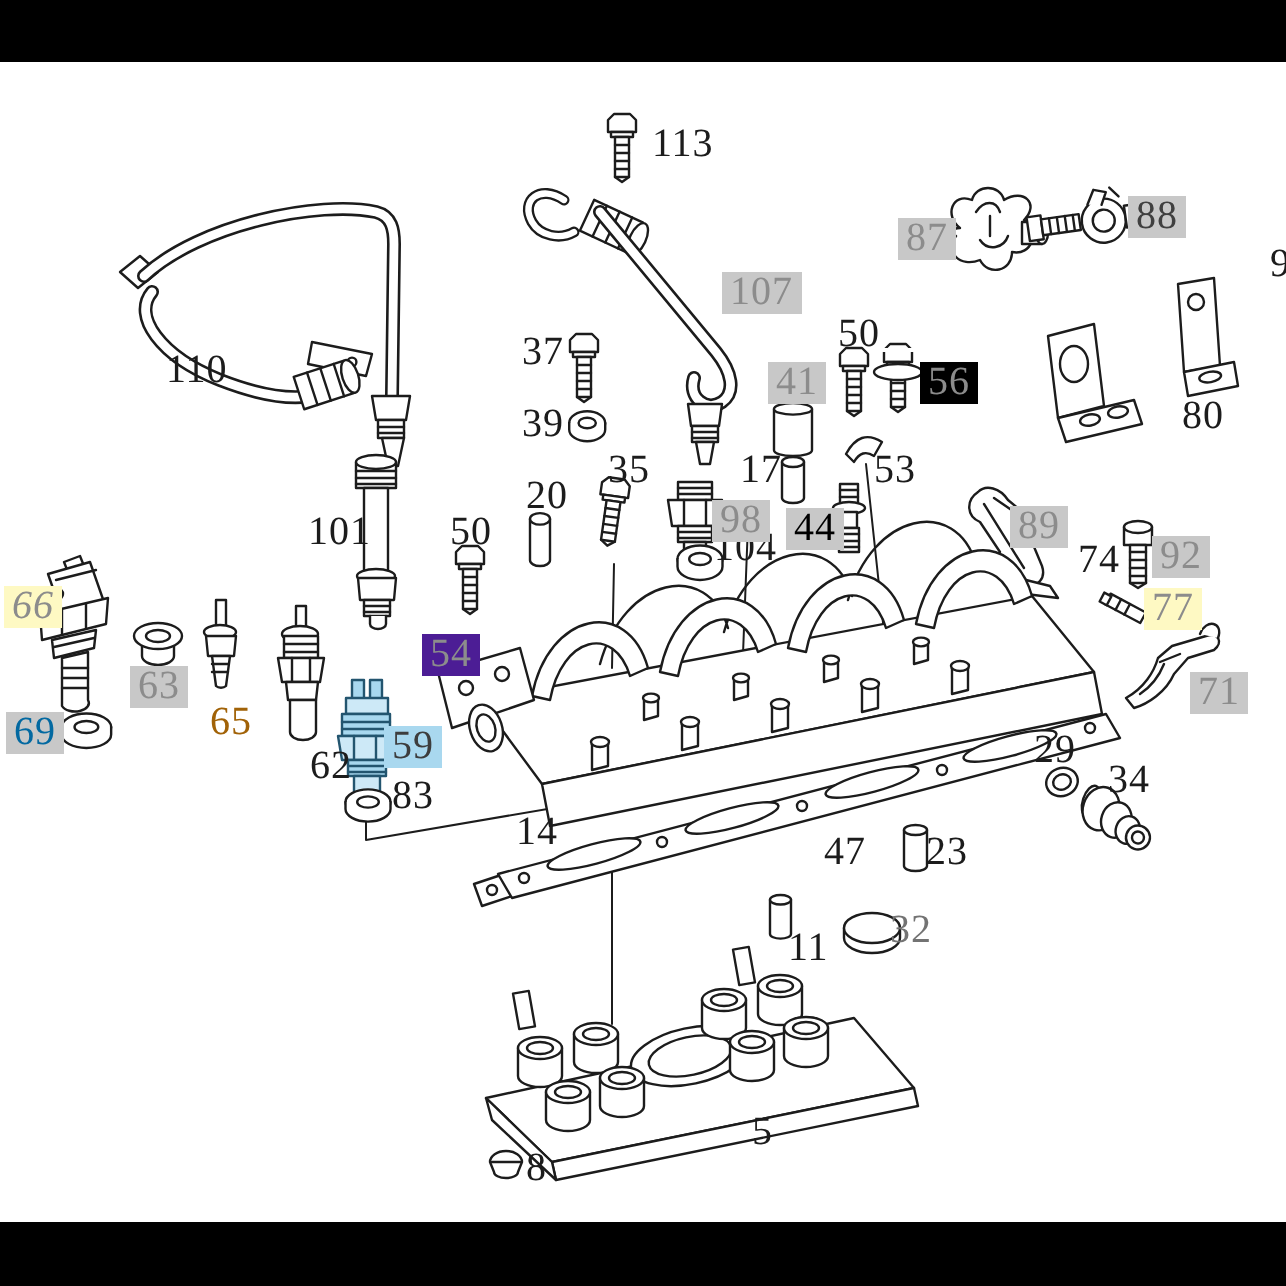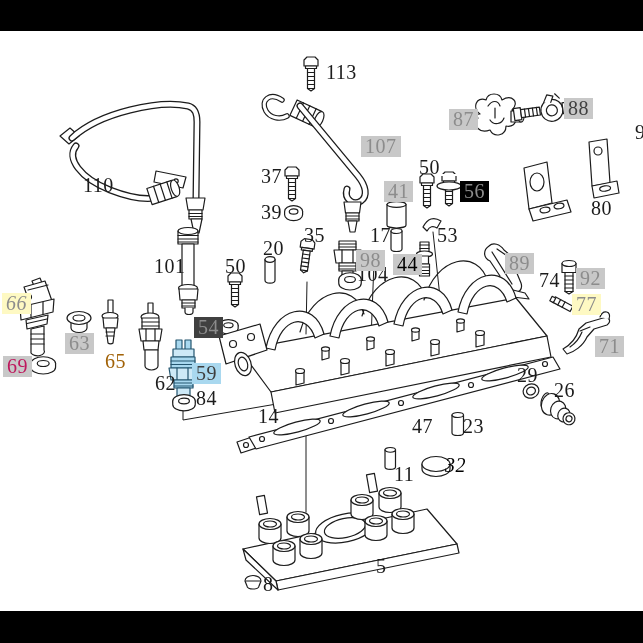--- a/index.html
+++ b/index.html
@@ -373,35 +373,35 @@
       <span class="part-label plain" style="left: 225px; top: 256px; color: rgb(28, 28, 28);">50</span>
       <span class="part-label plain" style="left: 304px; top: 225px; color: rgb(28, 28, 28);">35</span>
       <span class="part-label plain" style="left: 370px; top: 225px; color: rgb(28, 28, 28);">17</span>
       <span class="part-label plain" style="left: 419px; top: 157px; color: rgb(28, 28, 28);">50</span>
       <span class="part-label plain" style="left: 437px; top: 225px; color: rgb(28, 28, 28);">53</span>
       <span class="part-label plain" style="left: 357px; top: 264px; color: rgb(28, 28, 28);">104</span>
       <span class="part-label plain" style="left: 539px; top: 230px; color: rgb(28, 28, 28); margin-top: 40px;">74</span>
       <span class="part-label plain" style="left: 591px; top: 198px; color: rgb(28, 28, 28);">80</span>
       <span class="part-label plain" style="left: 105px; top: 351px; color: #a16207;">65</span>
       <span class="part-label plain" style="left: 139px; top: 373px; color: rgb(28, 28, 28); margin-left: 16px;">62</span>
-      <span class="part-label plain" style="left: 196px; top: 388px; color: rgb(28, 28, 28);">84</span>
+      <span class="part-label plain" style="left: 196px; top: 388px; color: rgb(28, 28, 28);">83</span>
       <span class="part-label plain" style="left: 258px; top: 406px; color: rgb(28, 28, 28);">14</span>
       <span class="part-label plain" style="left: 517px; top: 365px; color: rgb(28, 28, 28);">29</span>
-      <span class="part-label plain" style="left: 554px; top: 380px; color: rgb(28, 28, 28);">26</span>
+      <span class="part-label plain" style="left: 554px; top: 380px; color: rgb(28, 28, 28);">34</span>
       <span class="part-label plain" style="left: 412px; top: 416px; color: rgb(28, 28, 28);">47</span>
       <span class="part-label plain" style="left: 463px; top: 416px; color: rgb(28, 28, 28);">23</span>
       <span class="part-label plain" style="left: 394px; top: 448px; color: rgb(28, 28, 28); margin-top: 16px;">11</span>
-      <span class="part-label plain" style="left: 445px; top: 455px; color: #000000; font-style: italic;">32</span>
+      <span class="part-label plain" style="left: 445px; top: 455px; color: #737373;">32</span>
       <span class="part-label plain" style="left: 376px; top: 556px; color: rgb(28, 28, 28);">5</span>
       <span class="part-label plain" style="left: 263px; top: 574px; color: rgb(28, 28, 28);">8</span>
       <span class="part-label plain" style="left: 635px; top: 122px; color: rgb(28, 28, 28);">9</span>
       <span class="part-label gray" style="left: 2px; top: 293px; background: #fef9c3; color: rgb(140, 140, 140); font-style: italic;">66</span>
       <span class="part-label gray" style="left: 65px; top: 333px; background: rgb(200, 200, 200); color: rgb(140, 140, 140);">63</span>
-      <span class="part-label gray" style="left: 3px; top: 356px; background: rgb(200, 200, 200); color: #be185d;">69</span>
-      <span class="part-label gray" style="left: 194px; top: 317px; background: #404040; color: rgb(140, 140, 140); text-align: right;">54</span>
+      <span class="part-label gray" style="left: 3px; top: 356px; background: rgb(200, 200, 200); color: #0369a1;">69</span>
+      <span class="part-label gray" style="left: 211px; top: 317px; background: #4c1d95; color: rgb(140, 140, 140); text-align: right;">54</span>
       <span class="part-label gray" style="left: 361px; top: 136px; background: rgb(200, 200, 200); color: rgb(140, 140, 140);">107</span>
       <span class="part-label gray" style="left: 384px; top: 181px; background: rgb(200, 200, 200); color: rgb(140, 140, 140);">41</span>
       <span class="part-label gray" style="left: 460px; top: 181px; background: #000000; color: rgb(140, 140, 140);">56</span>
       <span class="part-label gray" style="left: 356px; top: 250px; background: rgb(200, 200, 200); color: rgb(140, 140, 140);">98</span>
       <span class="part-label gray" style="left: 393px; top: 254px; background: rgb(200, 200, 200); color: #000000;">44</span>
       <span class="part-label gray" style="left: 449px; top: 109px; background: rgb(200, 200, 200); color: rgb(140, 140, 140);">87</span>
       <span class="part-label gray" style="left: 564px; top: 98px; background: rgb(200, 200, 200); color: #404040;">88</span>
       <span class="part-label gray" style="left: 505px; top: 253px; background: rgb(200, 200, 200); color: rgb(140, 140, 140); text-align: right;">89</span>
       <span class="part-label gray" style="left: 576px; top: 268px; background: rgb(200, 200, 200); color: rgb(140, 140, 140);">92</span>
       <span class="part-label gray" style="left: 572px; top: 294px; background: #fef9c3; color: rgb(140, 140, 140);">77</span>

